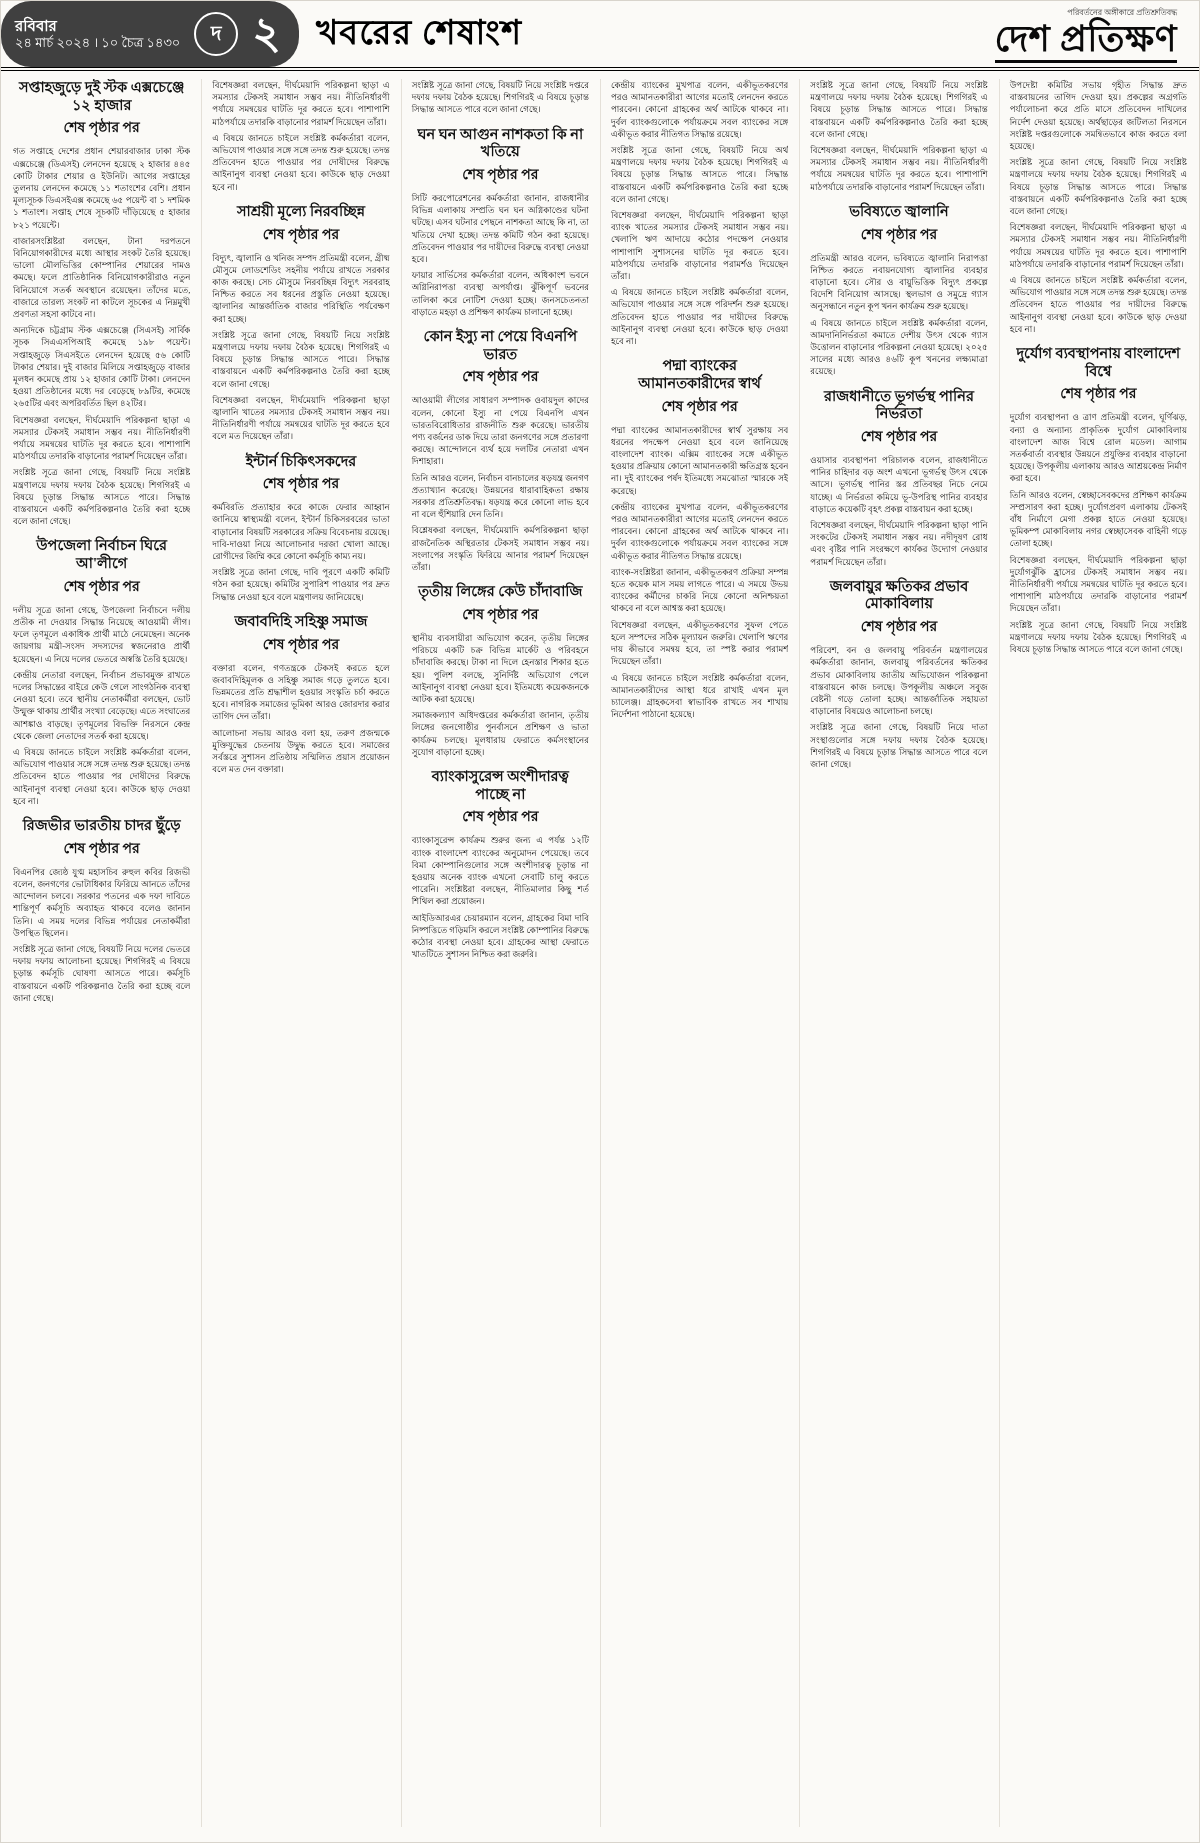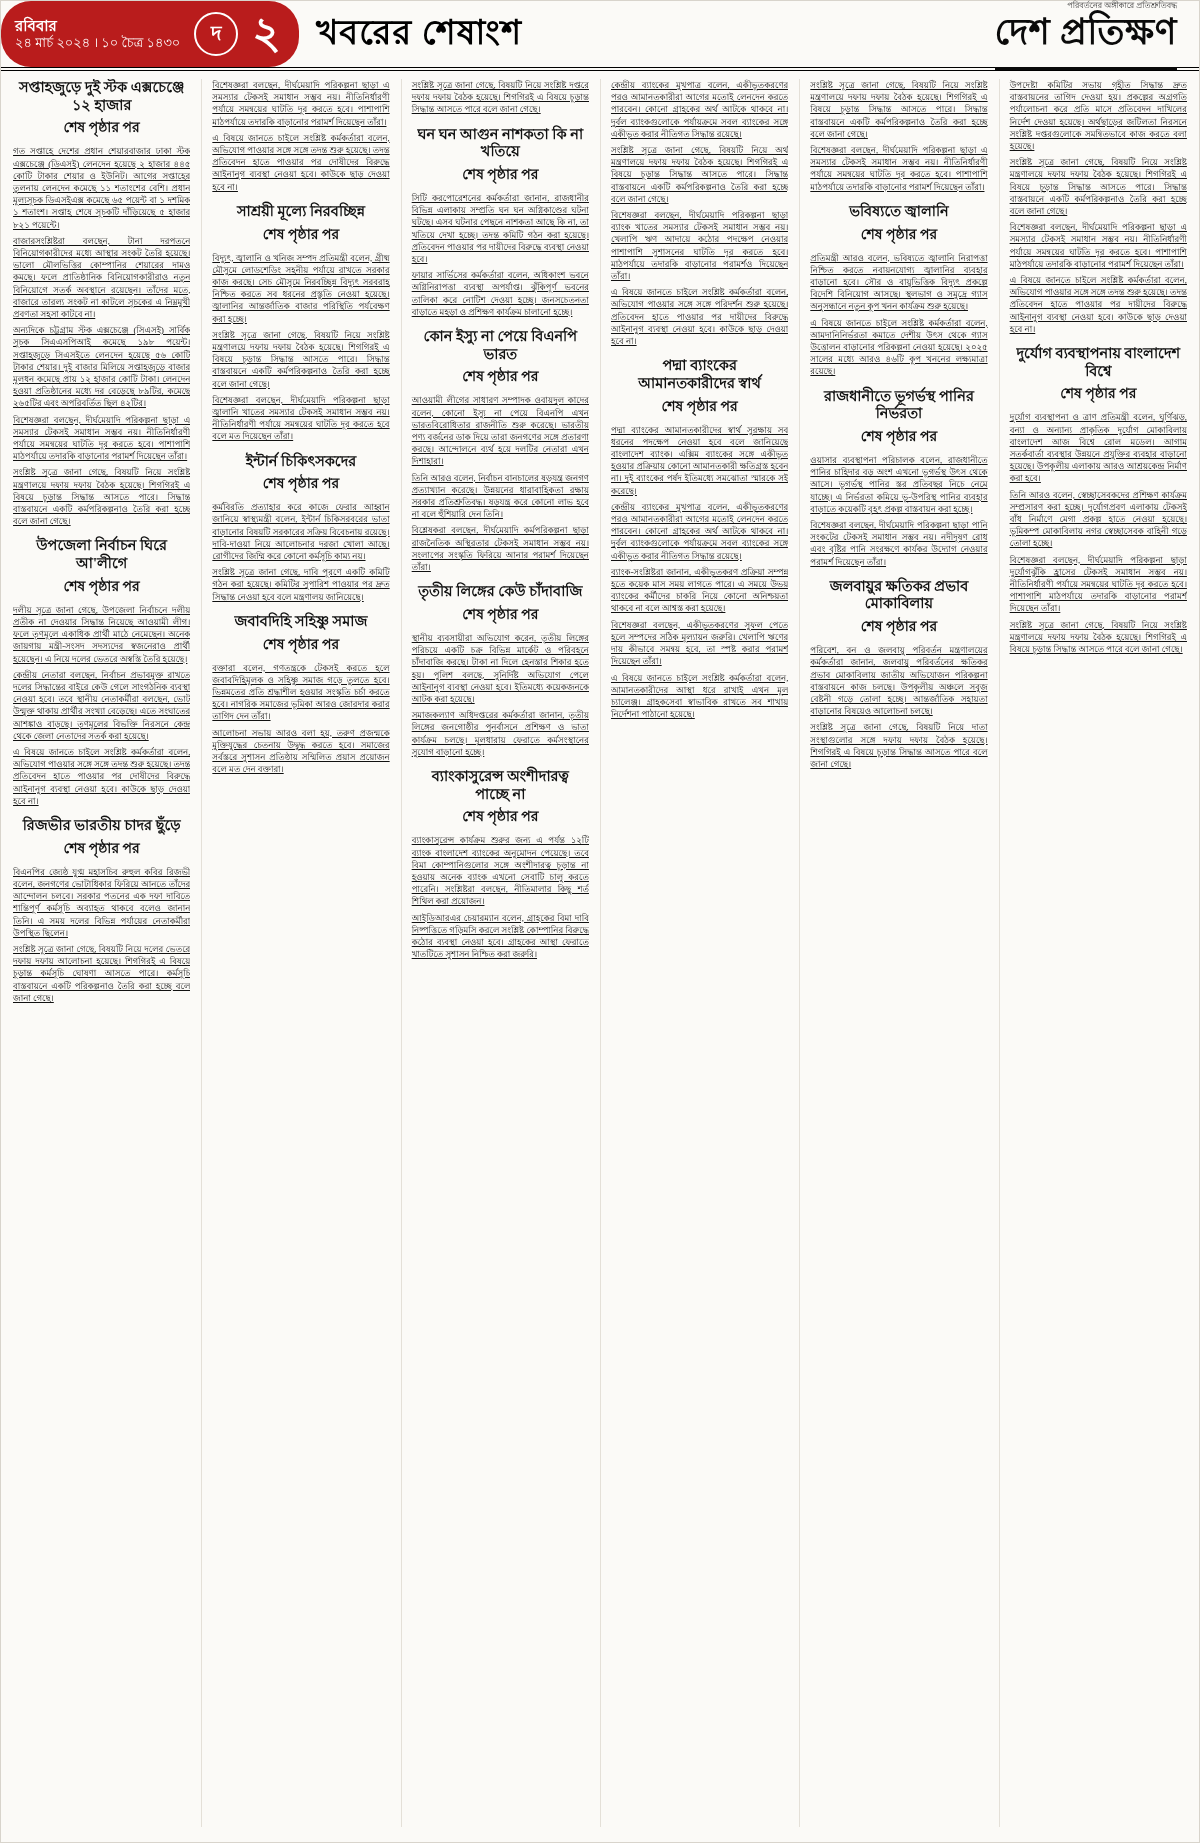--- a/index.html
+++ b/index.html
@@ -4,46 +4,46 @@
 <style>
   html,body{margin:0;padding:0;background:#f4f2ee;}
   body{width:1200px;height:1843px;overflow:hidden;
        font-family:"Liberation Serif","DejaVu Serif",serif;color:#111;}
   .page{width:1200px;height:1843px;background:#fbfaf7;box-sizing:border-box;
         border:1px solid #d8d4cc;display:flex;flex-direction:column;}
 
   
   .header{height:66px;display:flex;align-items:stretch;border-bottom:4px double #000;
           background:#fbfaf7;flex:0 0 auto;}
-  .header-left{background:#b91c1c;color:#fff;display:flex;align-items:center;
+  .header-left{background:#404040;color:#fff;display:flex;align-items:center;
                gap:14px;padding:0 18px 0 14px;flex:0 0 auto;border-radius:30px;}
   .daydate{display:flex;flex-direction:column;justify-content:center;line-height:1.2;}
   .day{font-size:15px;font-weight:bold;}
   .date{font-size:13px;}
   .emblem{width:40px;height:40px;border:2px solid #fff;border-radius:50%;
           display:flex;align-items:center;justify-content:center;
           font-size:20px;font-weight:bold;color:#fff;}
   .pagenum{font-size:44px;font-weight:bold;line-height:1;}
   .section-title{display:flex;align-items:center;padding-left:17px;
                  font-size:34px;font-weight:bold;letter-spacing:1px;color:#000;}
   .header-right{margin-left:auto;display:flex;flex-direction:column;justify-content:center;
                 align-items:flex-end;padding-right:22px;}
   .tagline{font-size:8px;color:#333;margin-bottom:2px;}
   .masthead{font-size:36px;font-weight:bold;line-height:1;color:#0a0a0a;
-            letter-spacing:0.5px;border-bottom:3px solid #0a0a0a;padding-bottom:17px;}
+            letter-spacing:0.5px;border-bottom:3px solid #0a0a0a;padding-bottom:3px;}
 
   
   .content{flex:1 1 auto;display:flex;gap:11px;padding:8px 12px 10px;box-sizing:border-box;}
   .col{flex:1 1 0;height:1748px;overflow:hidden;}
   .col + .col{border-left:1px solid #e4e0d8;padding-left:10px;}
   .col h3{font-size:14.5px;line-height:1.22;font-weight:bold;text-align:center;
           margin:10px 4px 2px;font-family:"Liberation Serif",serif;}
   .col .sub{font-size:14px;font-weight:bold;text-align:center;margin:0 0 5px;}
   .col p{font-size:8.6px;line-height:1.42;text-align:justify;margin:0 0 4px;
-         word-break:break-word;text-decoration:underline;}
+         word-break:break-word;}
   .col > *:first-child{margin-top:0;}
 </style>
 </head>
 <body>
 
 <div class="page">
 
   <div class="header">
     <div class="header-left">
       <div class="daydate">

